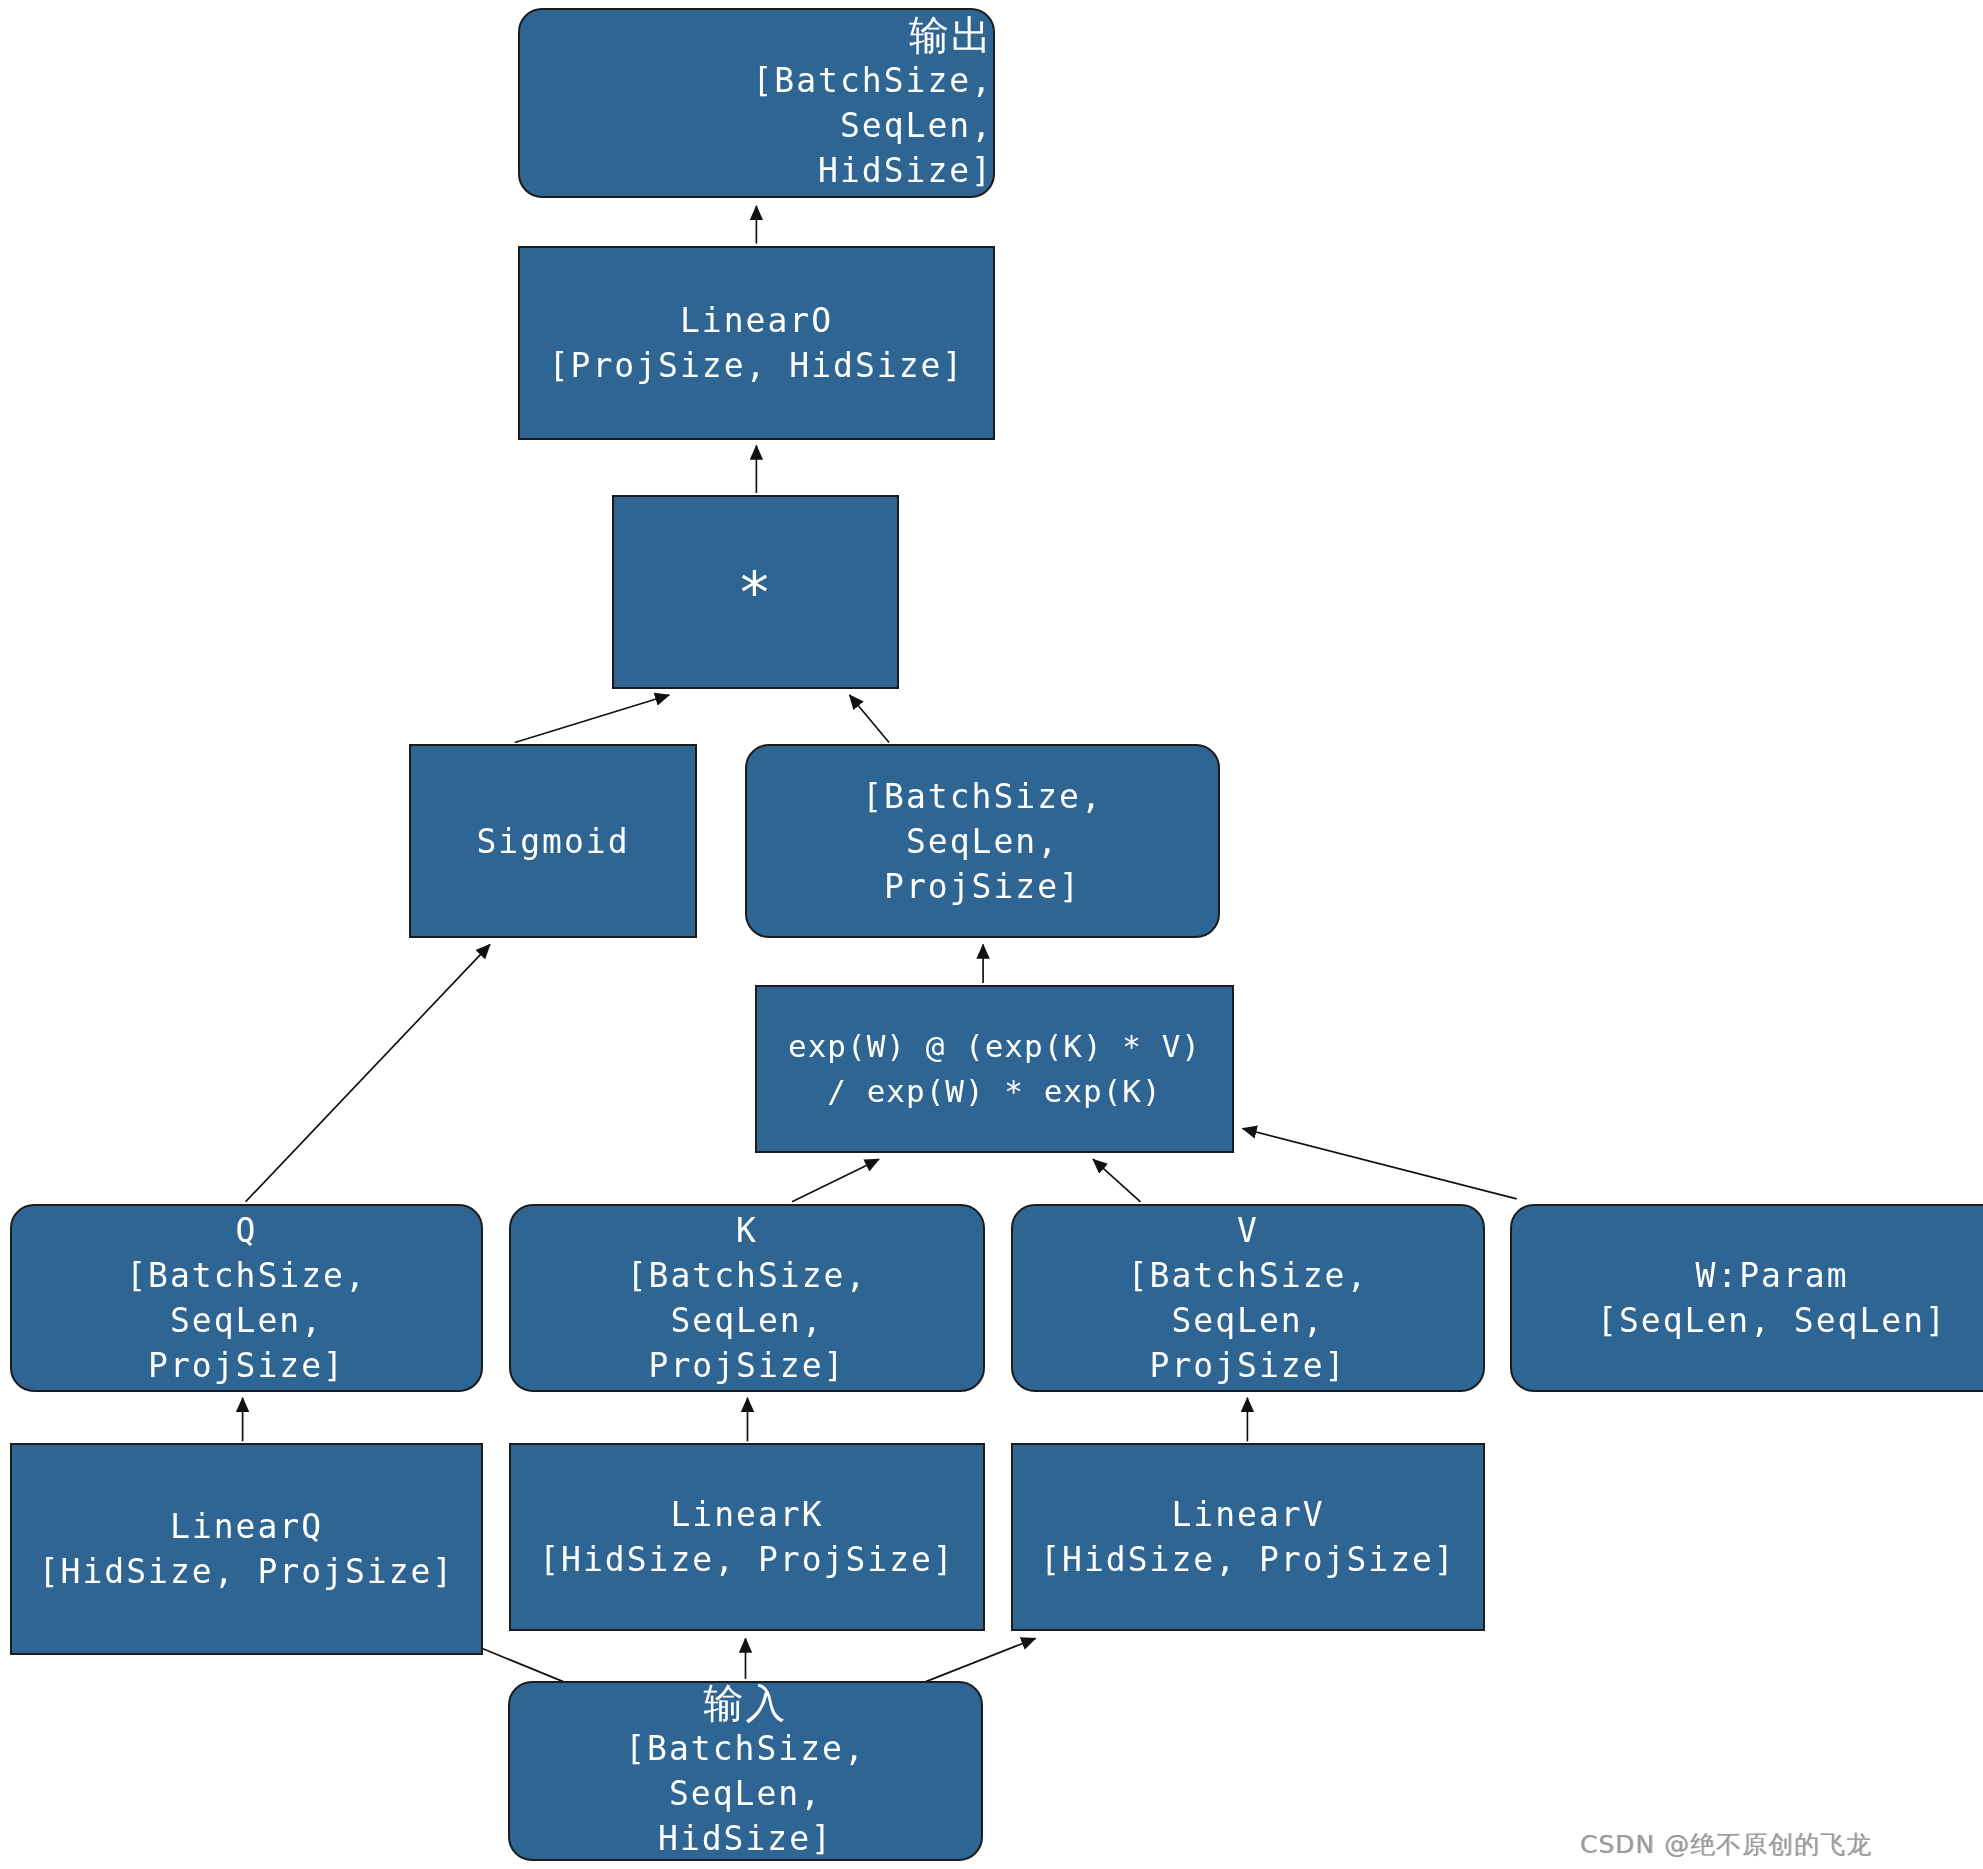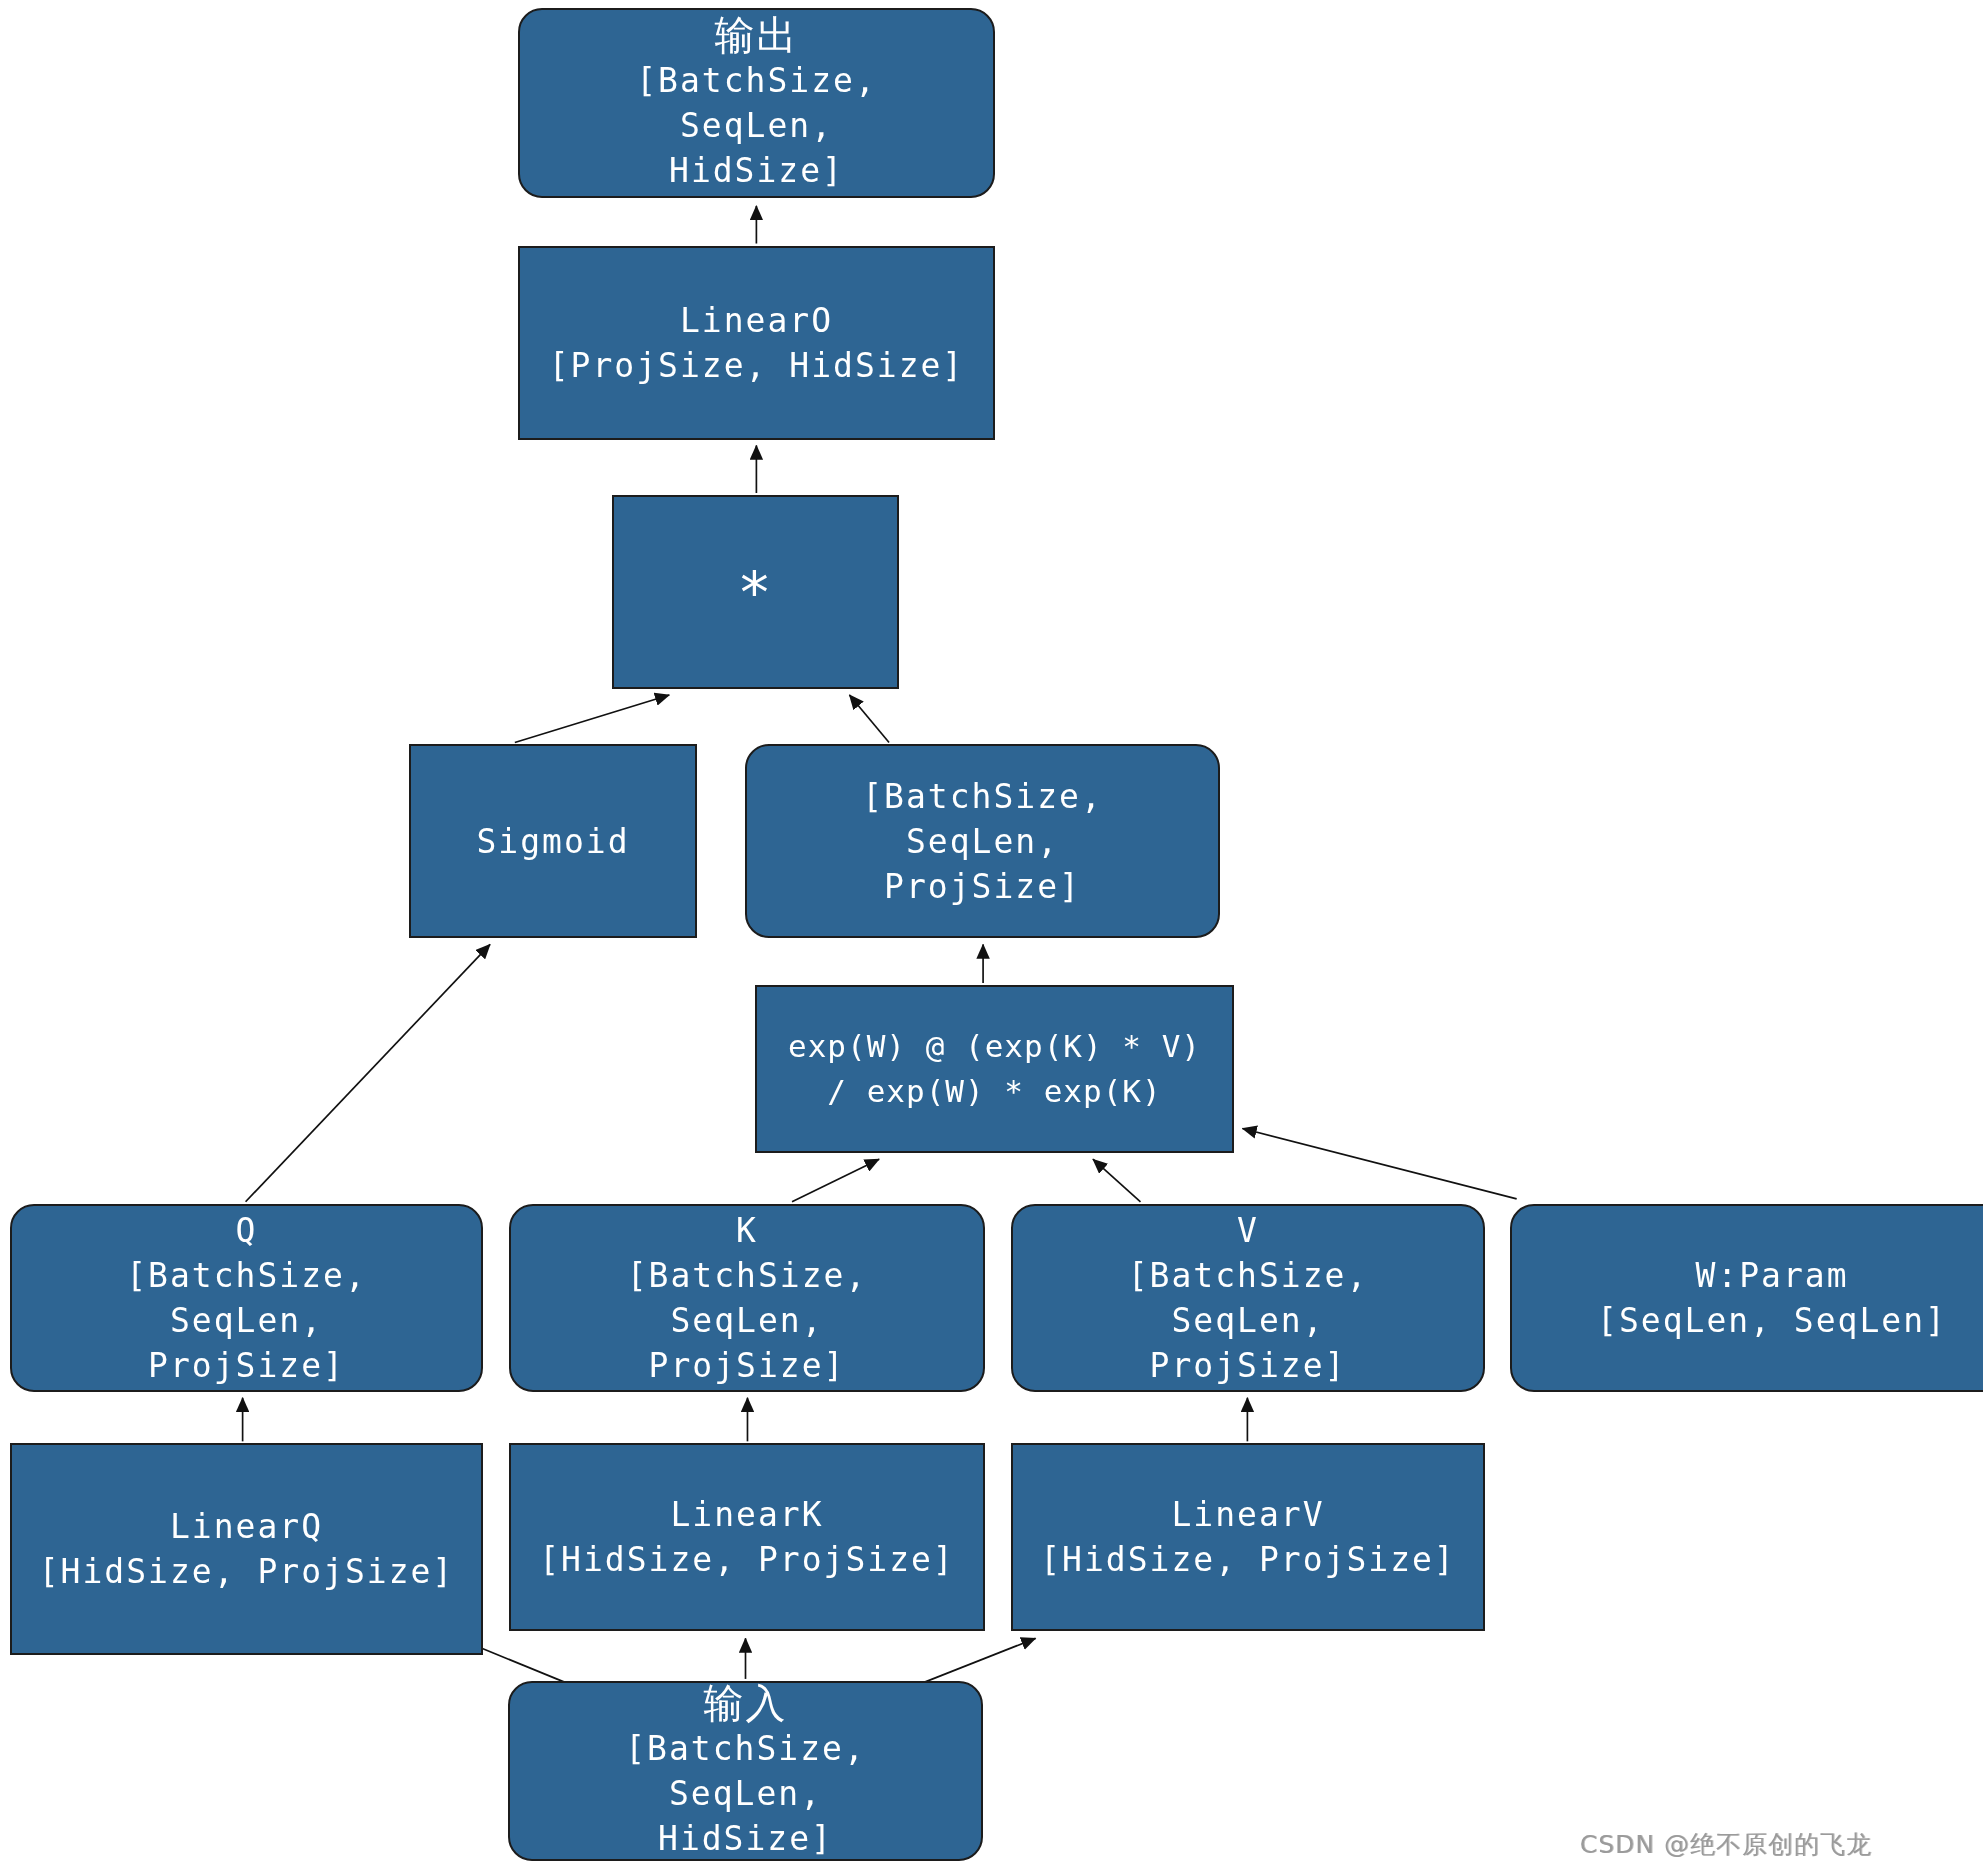--- a/index.html
+++ b/index.html
@@ -70,21 +70,21 @@
       <line x1="1152" y1="1214" x2="1104" y2="1171" stroke="#111111" stroke-width="1.7" marker-end="url(#arrowhead)"></line>
       <line x1="1532" y1="1211" x2="1255" y2="1140" stroke="#111111" stroke-width="1.7" marker-end="url(#arrowhead)"></line>
       <line x1="245" y1="1456" x2="245" y2="1412" stroke="#111111" stroke-width="1.7" marker-end="url(#arrowhead)"></line>
       <line x1="755" y1="1456" x2="755" y2="1412" stroke="#111111" stroke-width="1.7" marker-end="url(#arrowhead)"></line>
       <line x1="1260" y1="1456" x2="1260" y2="1412" stroke="#111111" stroke-width="1.7" marker-end="url(#arrowhead)"></line>
       <line x1="572" y1="1700" x2="462" y2="1655" stroke="#111111" stroke-width="1.7" marker-end="url(#arrowhead)"></line>
       <line x1="753" y1="1696" x2="753" y2="1655" stroke="#111111" stroke-width="1.7" marker-end="url(#arrowhead)"></line>
       <line x1="932" y1="1700" x2="1046" y2="1655" stroke="#111111" stroke-width="1.7" marker-end="url(#arrowhead)"></line>
     </svg>
   <div id="watermark">CSDN @绝不原创的飞龙</div>
-<div class="node rounded" style="left: 518px; top: 8px; width: 477px; height: 190px; background: rgb(46, 101, 147); border-color: rgb(28, 28, 28); color: rgb(255, 255, 255);">
+<div class="node rounded" style="left: 518px; top: 8px; width: 477px; height: 190px; background: rgb(46, 101, 147); border-color: rgb(28, 28, 28); color: rgb(255, 255, 255); align-items: flex-end;">
       <div class="line cjk">输出</div>
       <div class="line">[BatchSize,</div>
       <div class="line">SeqLen,</div>
       <div class="line">HidSize]</div>
     </div>
     <div class="node" style="left: 518px; top: 246px; width: 477px; height: 194px; background: rgb(46, 101, 147); border-color: rgb(28, 28, 28); color: rgb(255, 255, 255); text-align: center;">
       <div class="line">LinearO</div>
       <div class="line">[ProjSize, HidSize]</div>
     </div>
     <div class="node big" style="left: 612px; top: 495px; width: 287px; height: 194px; background: rgb(46, 101, 147); border-color: rgb(28, 28, 28); color: rgb(255, 255, 255);">

